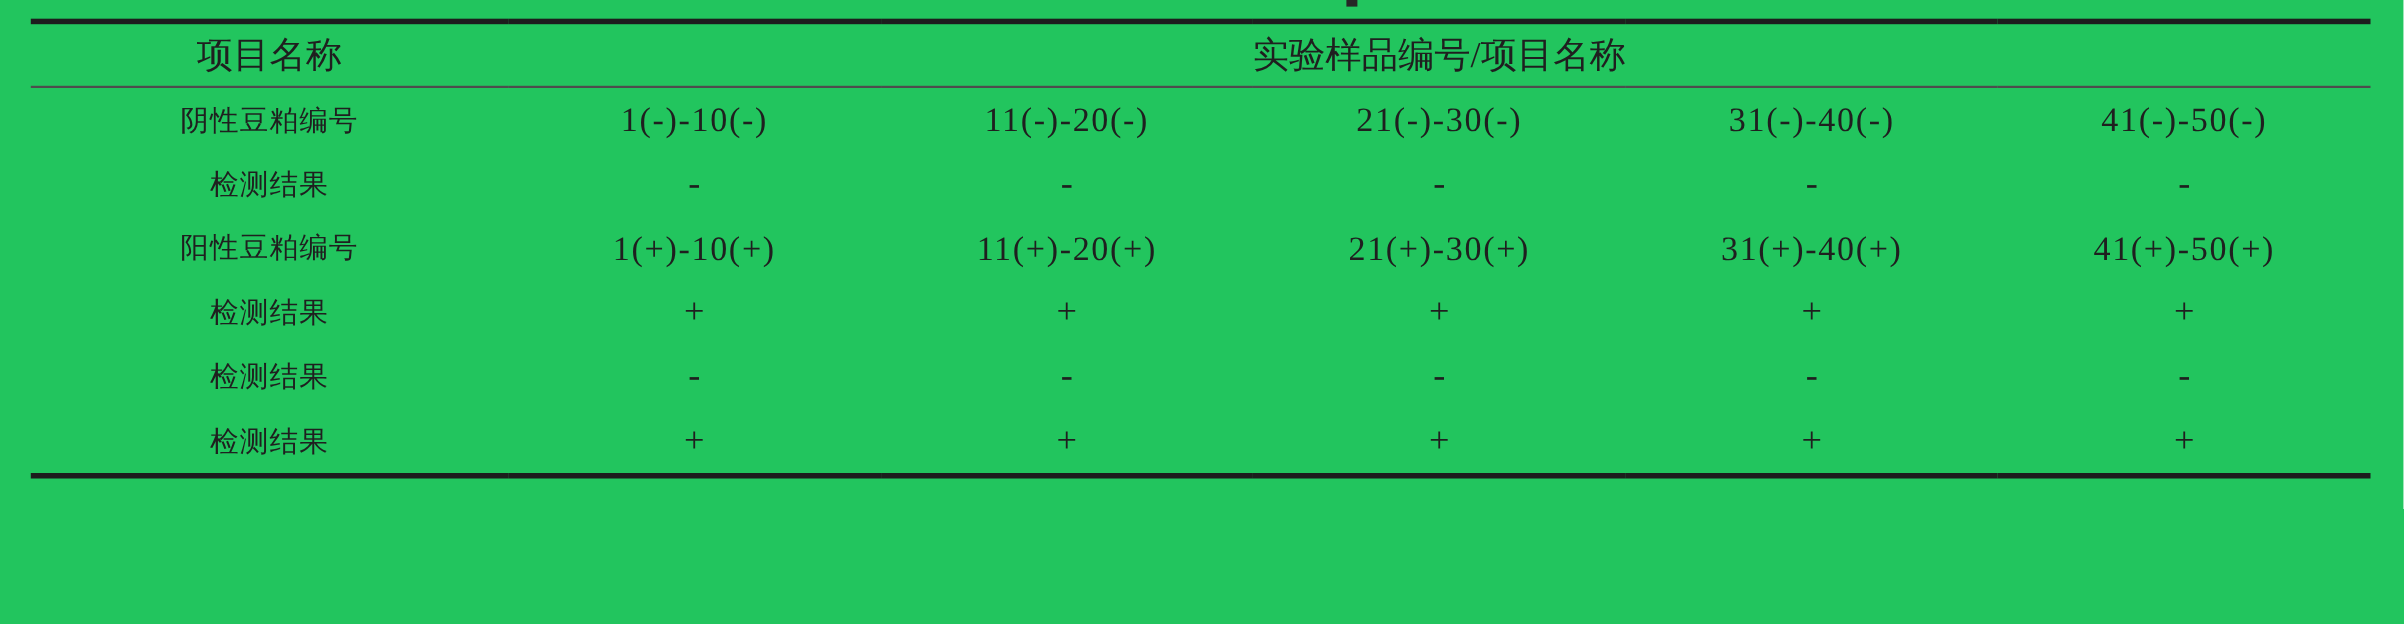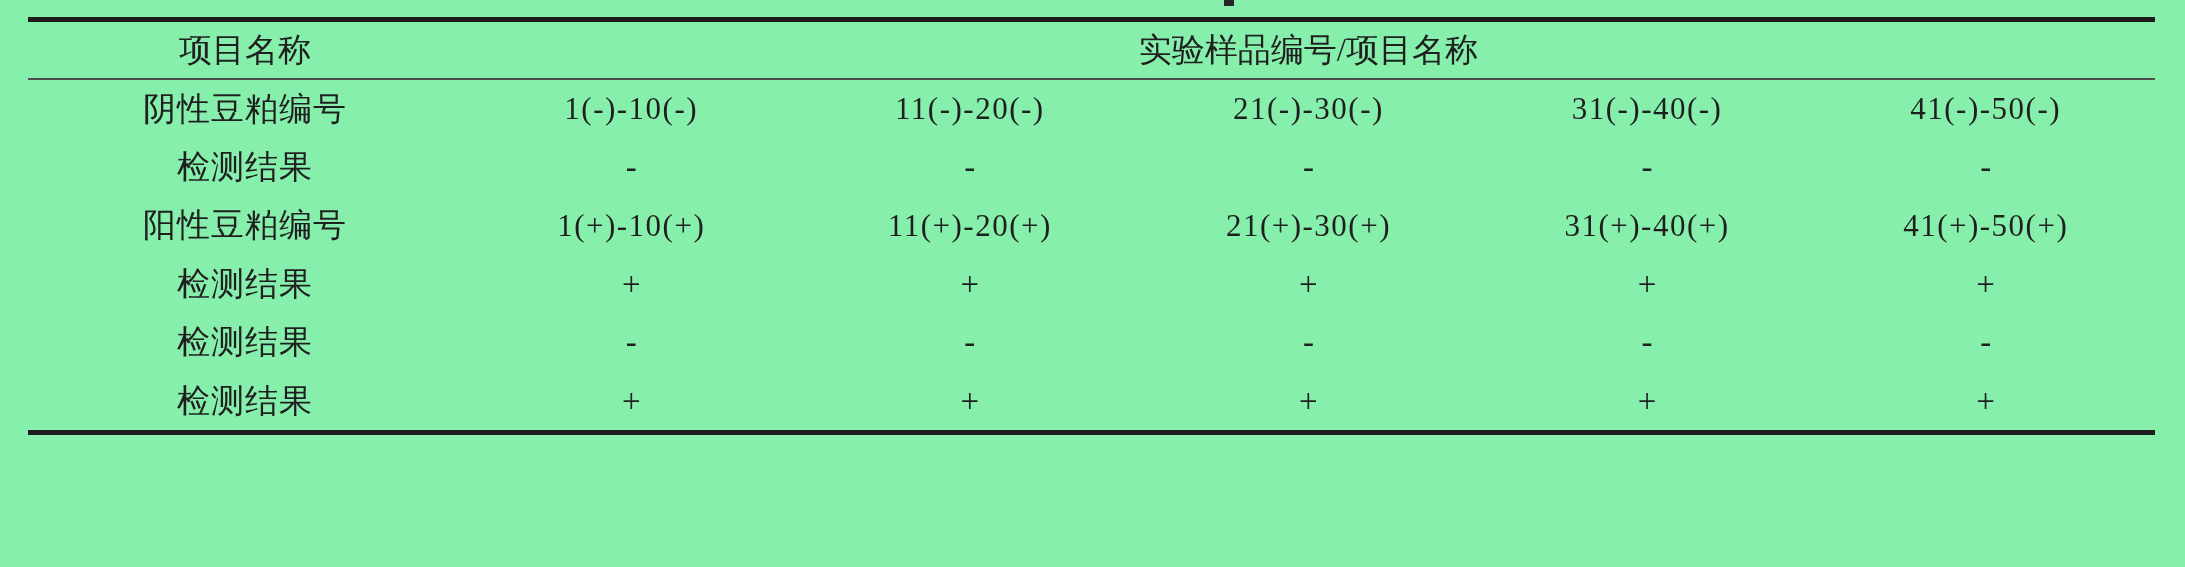--- a/index.html
+++ b/index.html
@@ -4,21 +4,21 @@
 <style>
   html, body {
     margin: 0;
     padding: 0;
     background: #ffffff;
   }
   .screenshot {
     position: relative;
     width: 2185px;
     height: 567px;
-    background: #86efac;
+    background: #22c55e;
     overflow: hidden;
     font-family: "Liberation Serif", "DejaVu Serif", serif;
     color: #1f1f1f;
   }
   
   .caption-fragment {
     position: absolute;
     left: 1224px;
     top: 0;
     width: 10px;
@@ -47,21 +47,21 @@
     padding: 0;
   }
   tbody th, tbody td {
     height: 58.4px;
     font-weight: normal;
     text-align: center;
     vertical-align: middle;
     padding: 0;
   }
   tbody th.row-label {
-    font-size: 33px;
+    font-size: 26px;
     letter-spacing: 1px;
   }
   tbody td.sample-cell {
     font-size: 31px;
     letter-spacing: 1.5px;
     white-space: nowrap;
   }
   tbody td.result-cell {
     font-size: 33px;
   }

